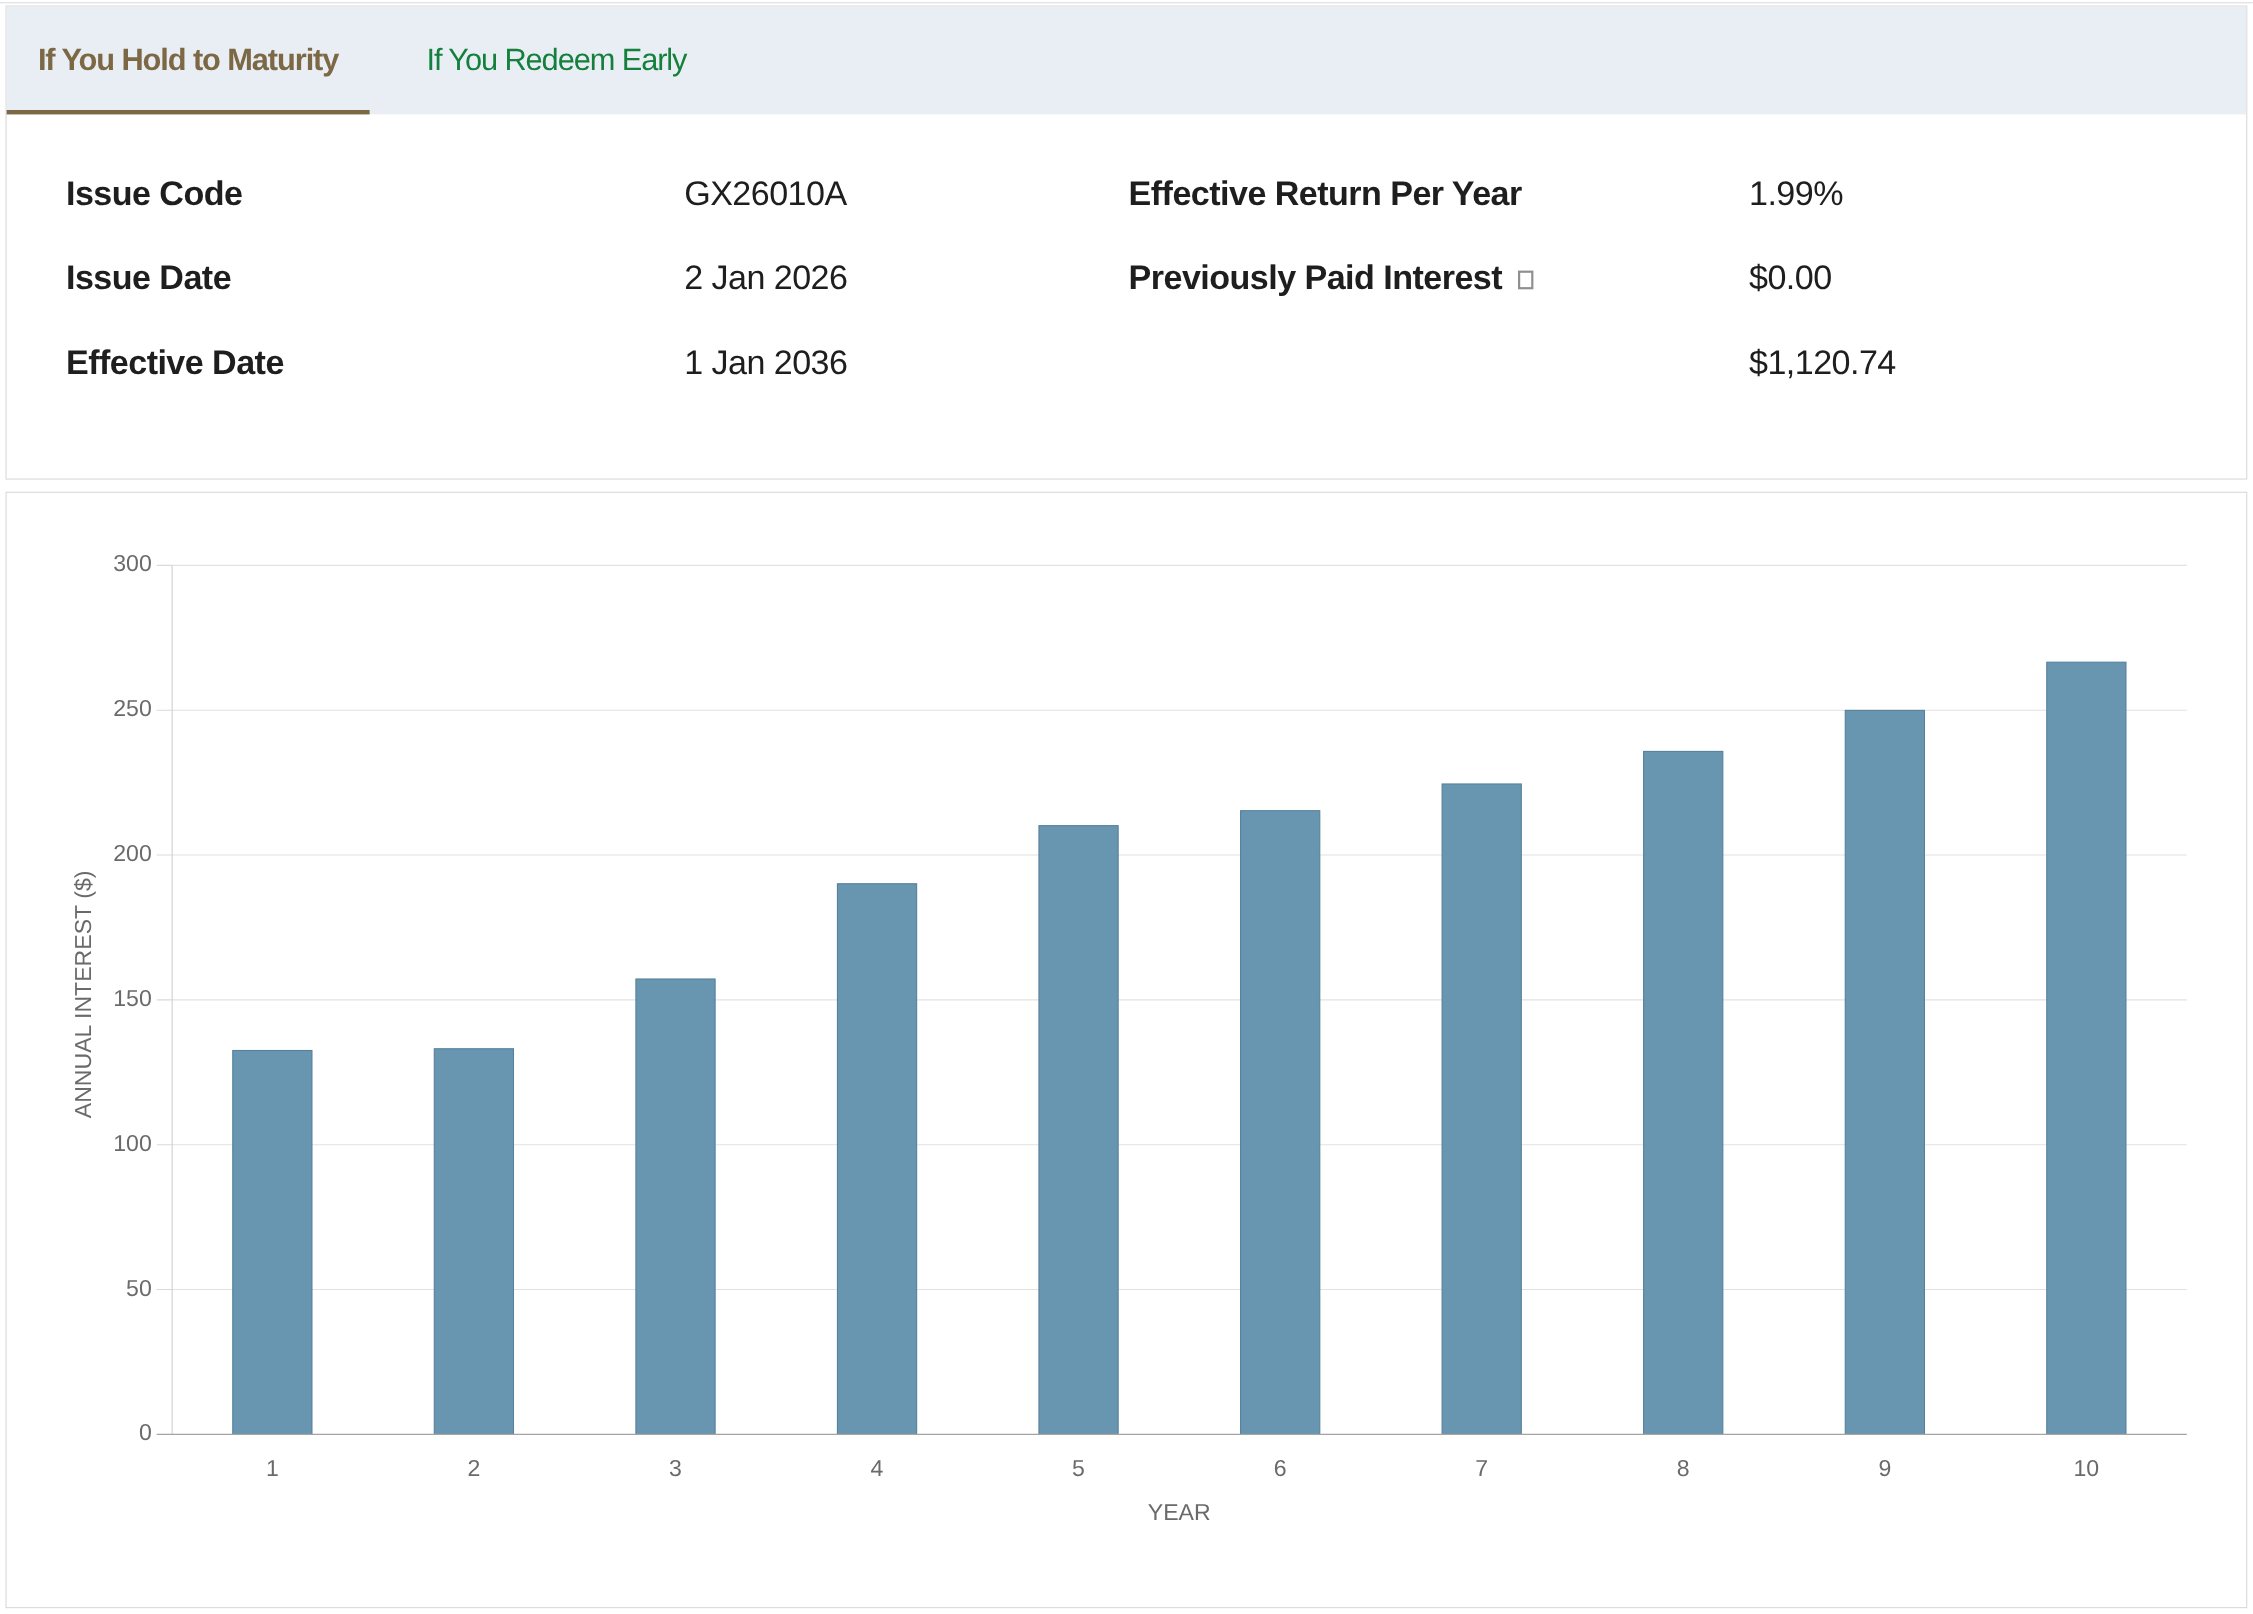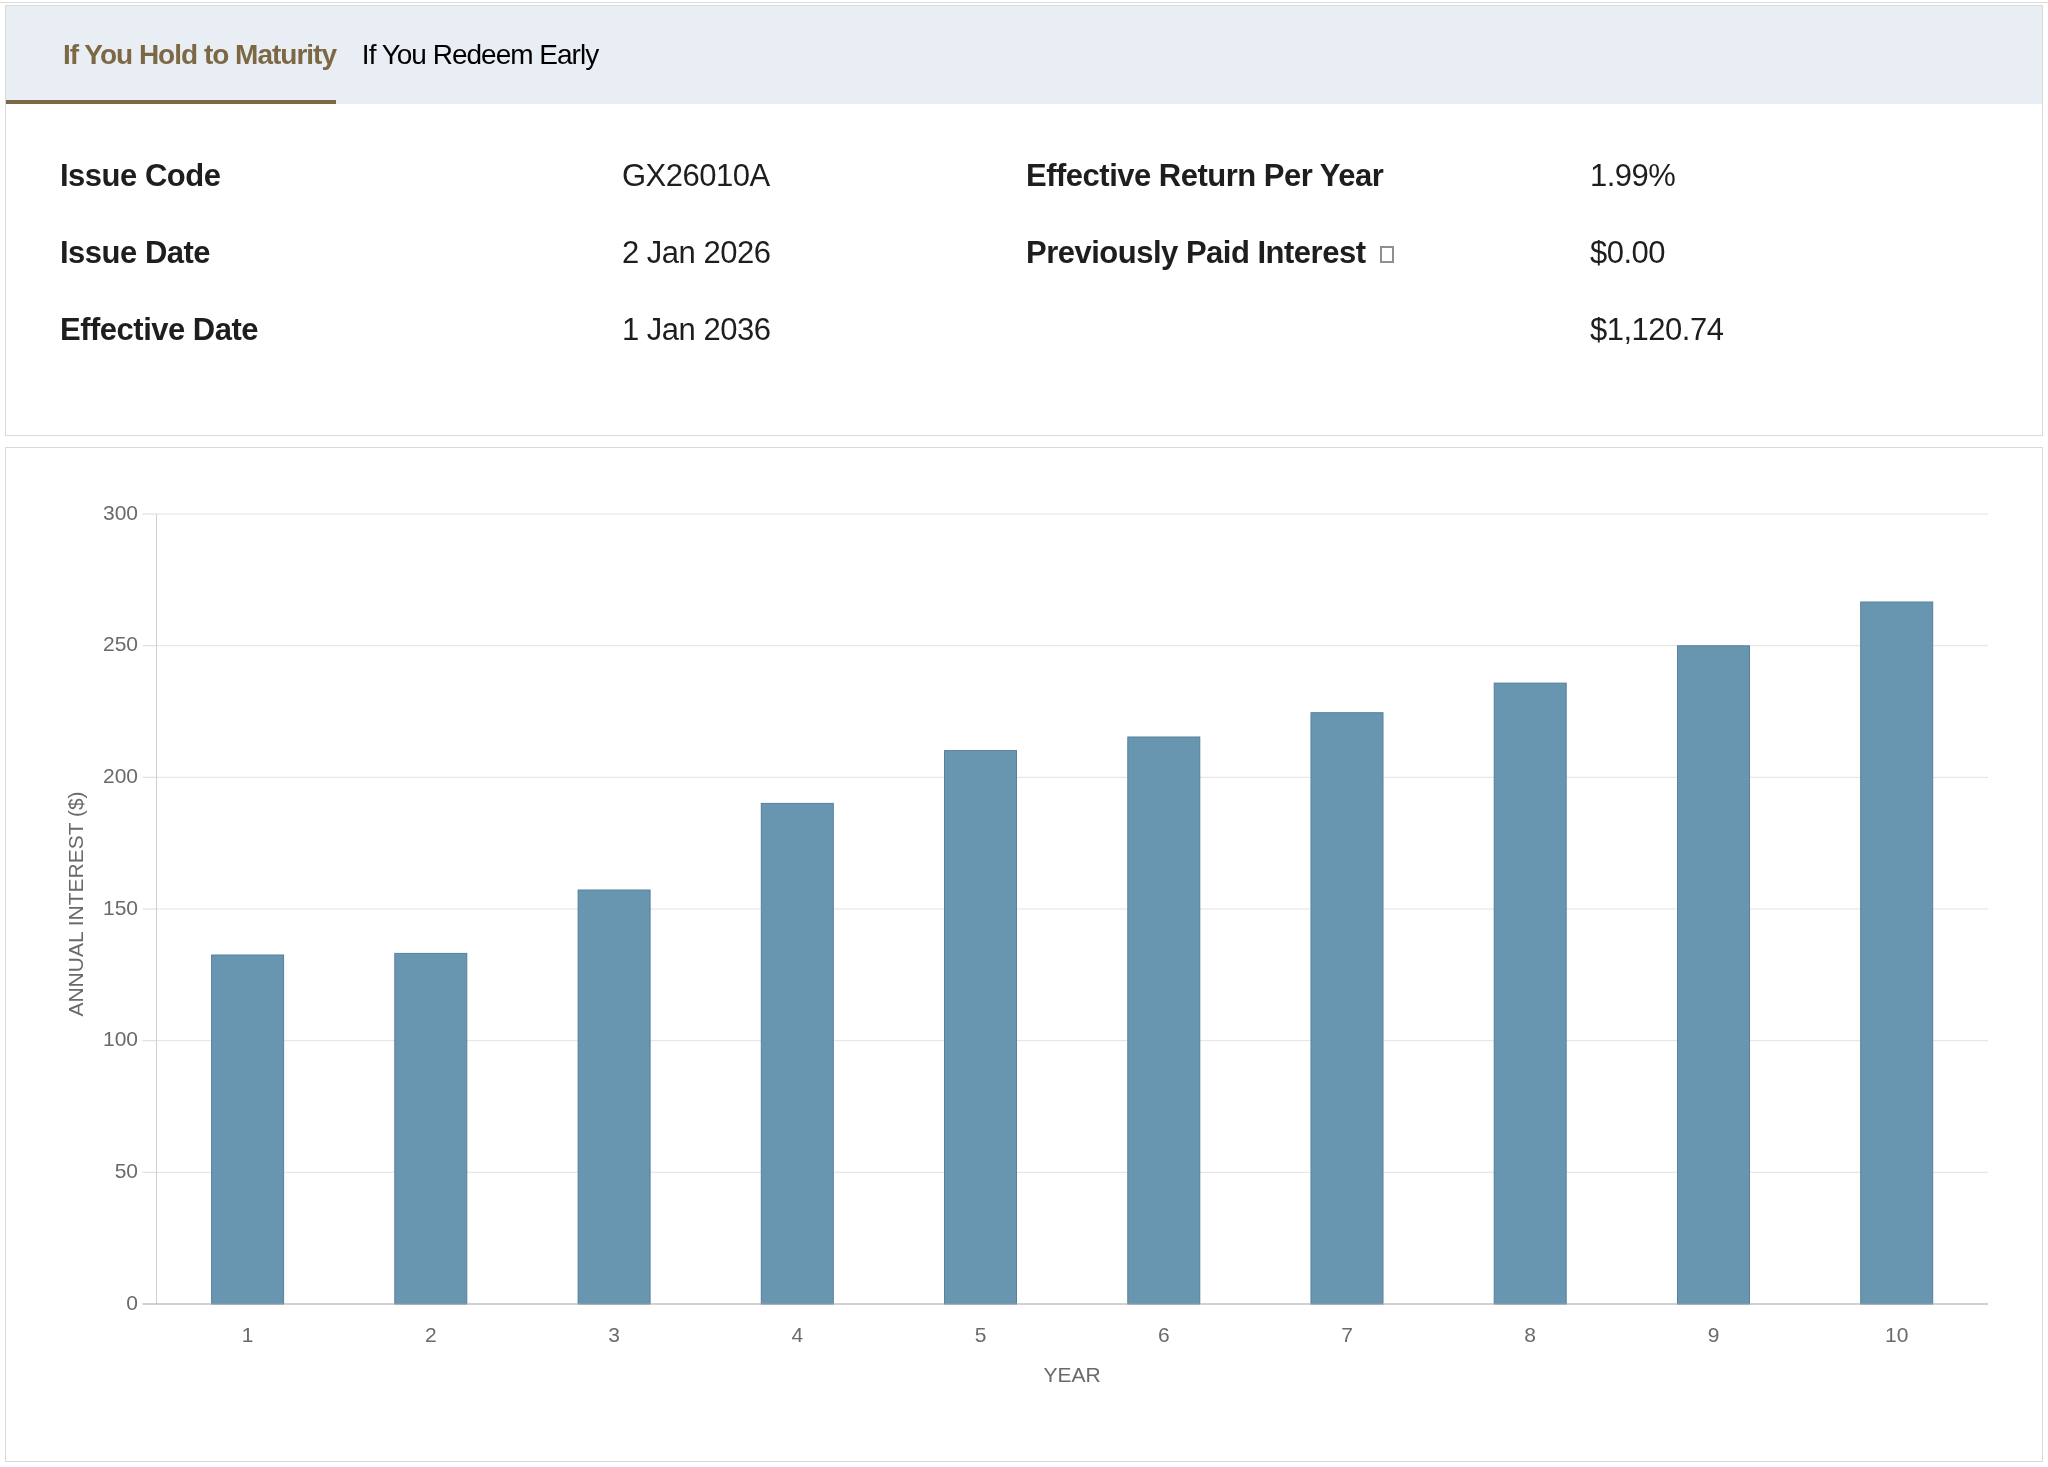--- a/index.html
+++ b/index.html
@@ -1,22 +1,22 @@
 <!DOCTYPE html>
 <html><head>
 <meta charset="utf-8">
 <style>
 html,body{margin:0;padding:0;background:#fff;}
 body{width:2048px;height:1467px;position:relative;font-family:"Liberation Sans",sans-serif;overflow:hidden;}
 .card{position:absolute;left:5px;width:2038px;border:1px solid #d9d9d9;background:#fff;box-sizing:border-box;}
 #card1{top:5px;height:431px;}
 #card2{top:447px;height:1015px;text-align:right;}
 #tabbar{position:absolute;left:0;top:0;width:100%;height:98px;background:#e9eef4;}
-#tab1{position:absolute;left:0;top:0;width:330px;height:122px;line-height:98px;text-align:right;font-size:28px;font-weight:bold;letter-spacing:-1px;color:#7c6844;}
-#tab2{position:absolute;left:330px;top:0;width:288px;height:98px;line-height:98px;text-align:center;font-size:28px;letter-spacing:-1px;color:#000000;}
+#tab1{position:absolute;left:0;top:0;width:330px;height:122px;line-height:98px;text-align:center;font-size:28px;font-weight:bold;letter-spacing:-1px;color:#7c6844;}
+#tab2{position:absolute;left:330px;top:0;width:288px;height:98px;line-height:98px;text-align:right;font-size:28px;letter-spacing:-1px;color:#15803d;}
 #underline{position:absolute;left:0;top:94px;width:330px;height:4px;background:#7c6844;}
 .row{position:absolute;width:100%;height:32px;line-height:32px;font-size:31px;letter-spacing:-0.5px;color:#1e1e1e;}
 .row span{position:absolute;white-space:nowrap;}
 .lbl{font-weight:bold;}
 #infobox{display:inline-block;width:10px;height:13px;border:2px solid #8f8f8f;margin-left:6px;}
 </style>
 </head>
 <body>
 <div style="position:absolute;left:0;top:2px;width:2048px;height:1px;background:#dcdcdc"></div>
 <div class="card" id="card1">

